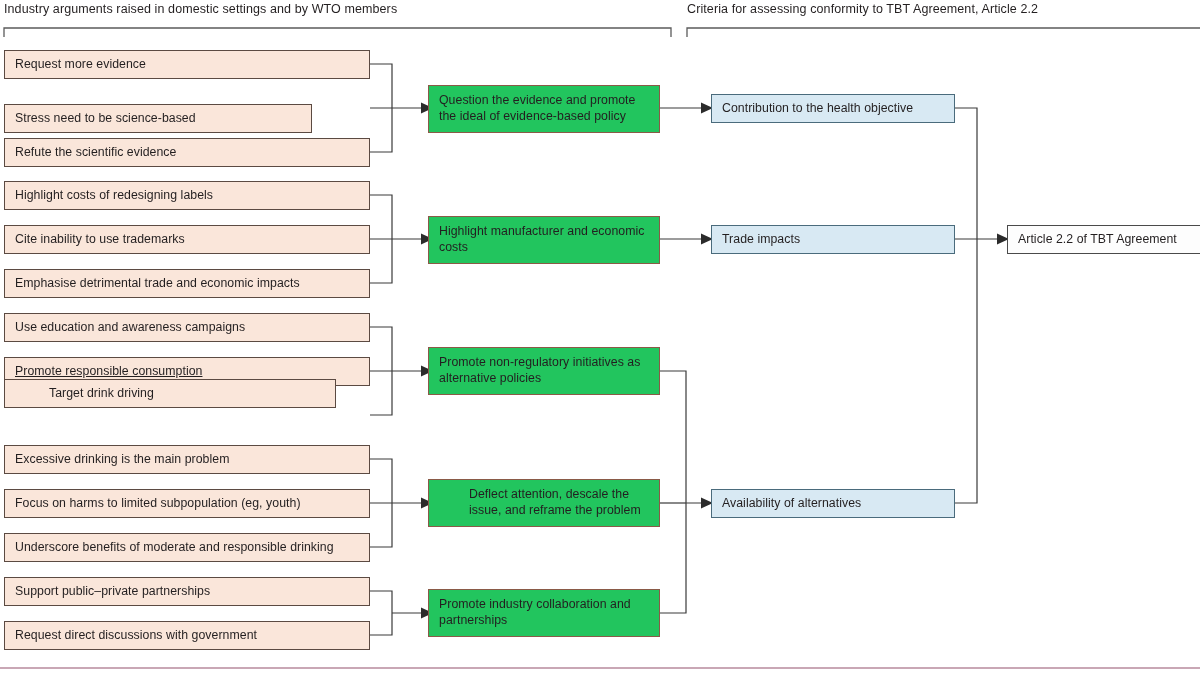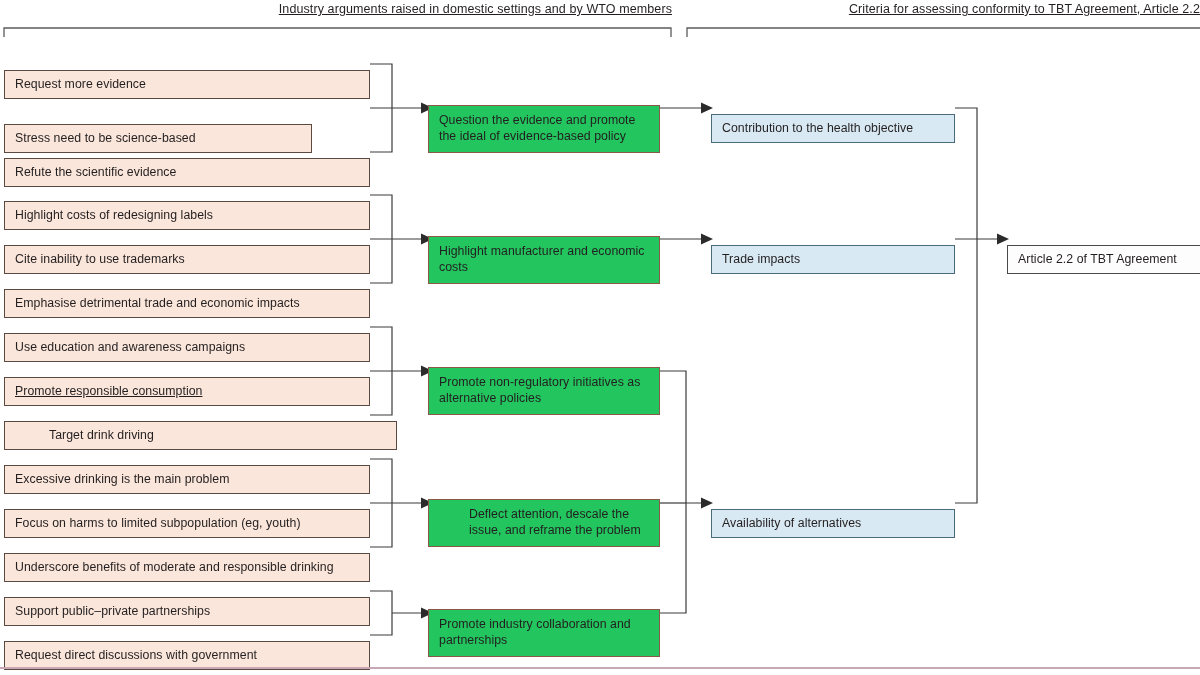--- a/index.html
+++ b/index.html
@@ -18,37 +18,35 @@
   #stage {
     position: absolute;
     left: 0; top: 0;
     width: 1200px;
     height: 675px;
   }
   .col-header {
     position: absolute;
     font-size: 12.5px;
     color: #231f20;
-    text-align: right;
+    text-align: left;
     white-space: nowrap;
     letter-spacing: 0.1px;
-    text-decoration: underline;
   }
   .node {
     position: absolute;
     box-sizing: border-box;
     border: 1.3px solid #4a4a4a;
     display: flex;
     align-items: center;
     padding-left: 10px;
     padding-right: 6px;
     font-size: 12.3px;
     line-height: 1.28;
     letter-spacing: 0.05px;
-    margin-top: 20px;
   }
   .node.arg {
     background: #fae6da;
     border-color: #5b4a42;
   }
   .node.strategy {
     background: #22c55e;
     border-color: #8a5a47;
   }
   .node.criteria {
@@ -149,21 +147,21 @@
   <div class="node arg" style="left:4px; top:269px; width:366px; height:29px;">
     <span class="txt">Emphasise detrimental trade and economic impacts</span>
   </div>
 
   <div class="node arg" style="left:4px; top:313px; width:366px; height:29px;">
     <span class="txt">Use education and awareness campaigns</span>
   </div>
   <div class="node arg" style="left:4px; top:357px; width:366px; height:29px;text-decoration:underline;">
     <span class="txt">Promote responsible consumption</span>
   </div>
-  <div class="node arg" style="left:4px; top:401px; width:393px; height:29px;padding-left:44px;">
+  <div class="node arg" style="left:4px; top:379px; width:332px; height:29px;padding-left:44px;">
     <span class="txt">Target drink driving</span>
   </div>
 
   <div class="node arg" style="left:4px; top:445px; width:366px; height:29px;">
     <span class="txt">Excessive drinking is the main problem</span>
   </div>
   <div class="node arg" style="left:4px; top:489px; width:366px; height:29px;">
     <span class="txt">Focus on harms to limited subpopulation (eg, youth)</span>
   </div>
   <div class="node arg" style="left:4px; top:533px; width:366px; height:29px;">

